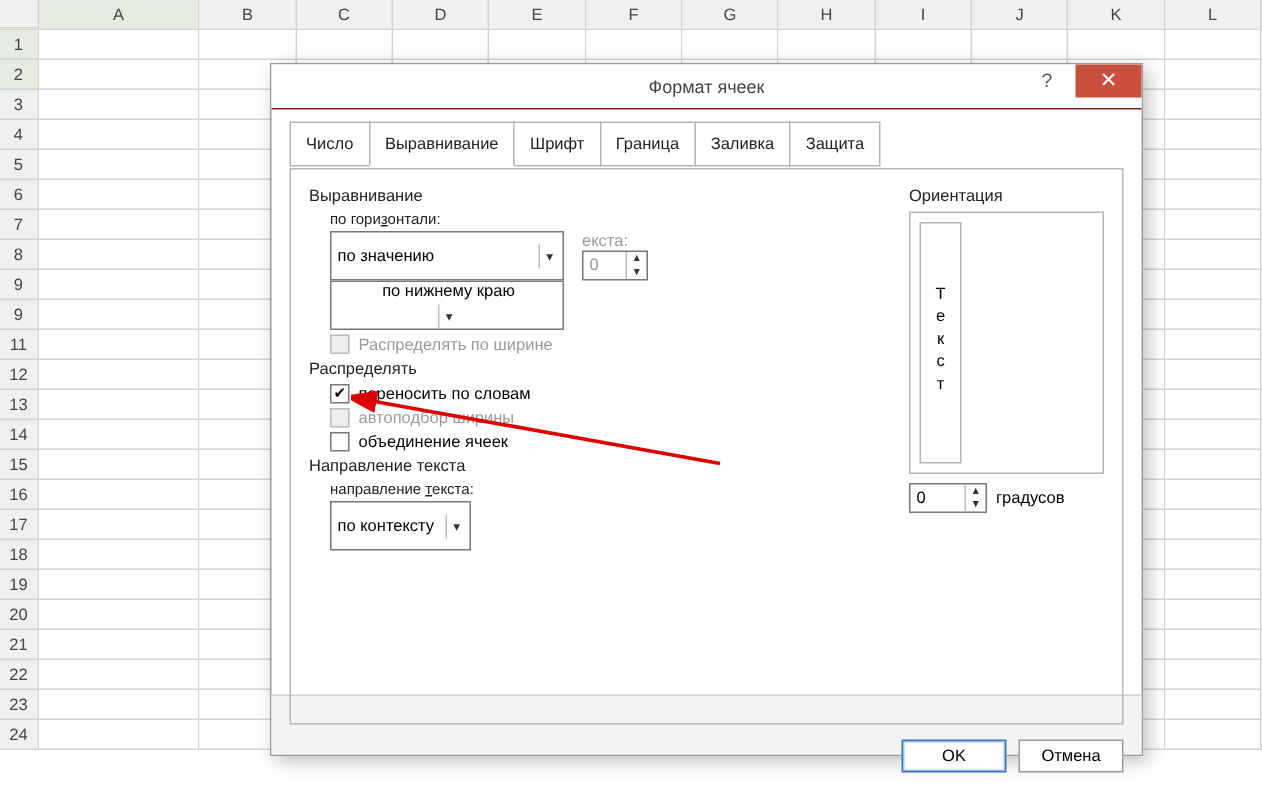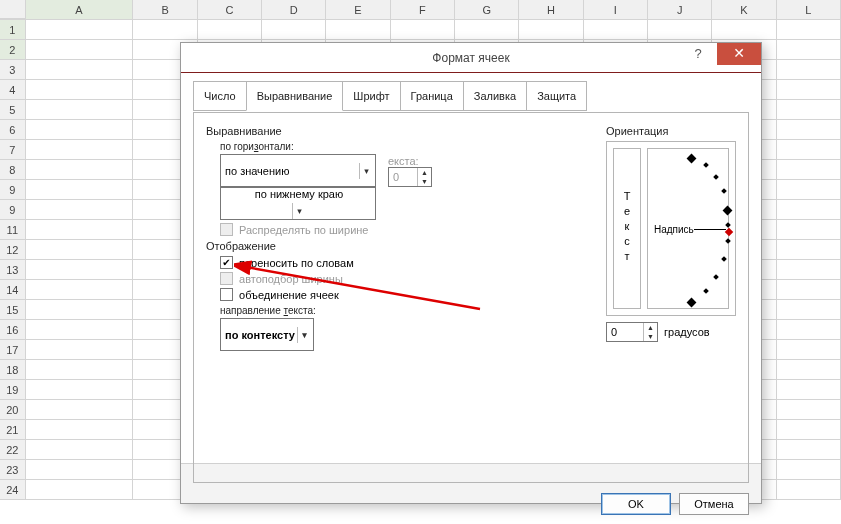--- a/index.html
+++ b/index.html
@@ -738,64 +738,49 @@
       <div class="select" style="width:156px;flex-direction:column;">
         <span>по нижнему краю</span>
         <span class="arrow">▾</span>
       </div>
 
       <div class="check-row disabled">
         <div class="check disabled"></div>
         <span>Распределять по ширине</span>
       </div>
 
-      <div class="section-label">Отображение</div>
+      <div class="section-label">Распределять</div>
       <div class="check-row">
         <div class="check">✔</div>
         <span>перенос<span class="ul">и</span>ть по словам</span>
       </div>
       <div class="check-row disabled">
         <div class="check disabled"></div>
         <span><span class="ul">а</span>втоподбор ширины</span>
       </div>
       <div class="check-row">
         <div class="check"></div>
         <span>о<span class="ul">б</span>ъединение ячеек</span>
       </div>
 
+      <div class="section-label">Направление текста</div>
       <div class="field-label">направление <span class="ul">т</span>екста:</div>
-      <div class="select" style="width:94px;font-weight:bold;">
+      <div class="select" style="width:94px;">
         <span>по контексту</span>
         <span class="arrow">▾</span>
       </div>
 
       <div class="orient-box">
         <div class="section-label">Ориентация</div>
         <div class="orient-frame">
           <div class="orient-vert" style="white-space:pre;">Т
 е
 к
 с
 т</div>
-          <div class="orient-dial">
-            <span class="orient-text">Надпись</span>
-            <div class="orient-line"></div>
-            <div class="dot big" style="left:40px; top:6px;"></div>
-            <div class="dot" style="left:56px; top:14px;"></div>
-            <div class="dot" style="left:66px; top:26px;"></div>
-            <div class="dot" style="left:74px; top:40px;"></div>
-            <div class="dot big" style="left:76px; top:58px;"></div>
-            <div class="dot" style="left:78px; top:74px;"></div>
-            <div class="dot red" style="left:78px; top:80px; width:6px;height:6px;"></div>
-            <div class="dot" style="left:78px; top:90px;"></div>
-            <div class="dot" style="left:74px; top:108px;"></div>
-            <div class="dot" style="left:66px; top:126px;"></div>
-            <div class="dot" style="left:56px; top:140px;"></div>
-            <div class="dot big" style="left:40px; top:150px;"></div>
-          </div>
         </div>
         <div class="deg-row">
           <div class="spinner">
             <div class="val" style="width:36px;">0</div>
             <div class="btns">
                 <span>▲</span>
                 <span>▼</span>
               </div>
           </div>
           <span><span class="ul">г</span>радусов</span>

